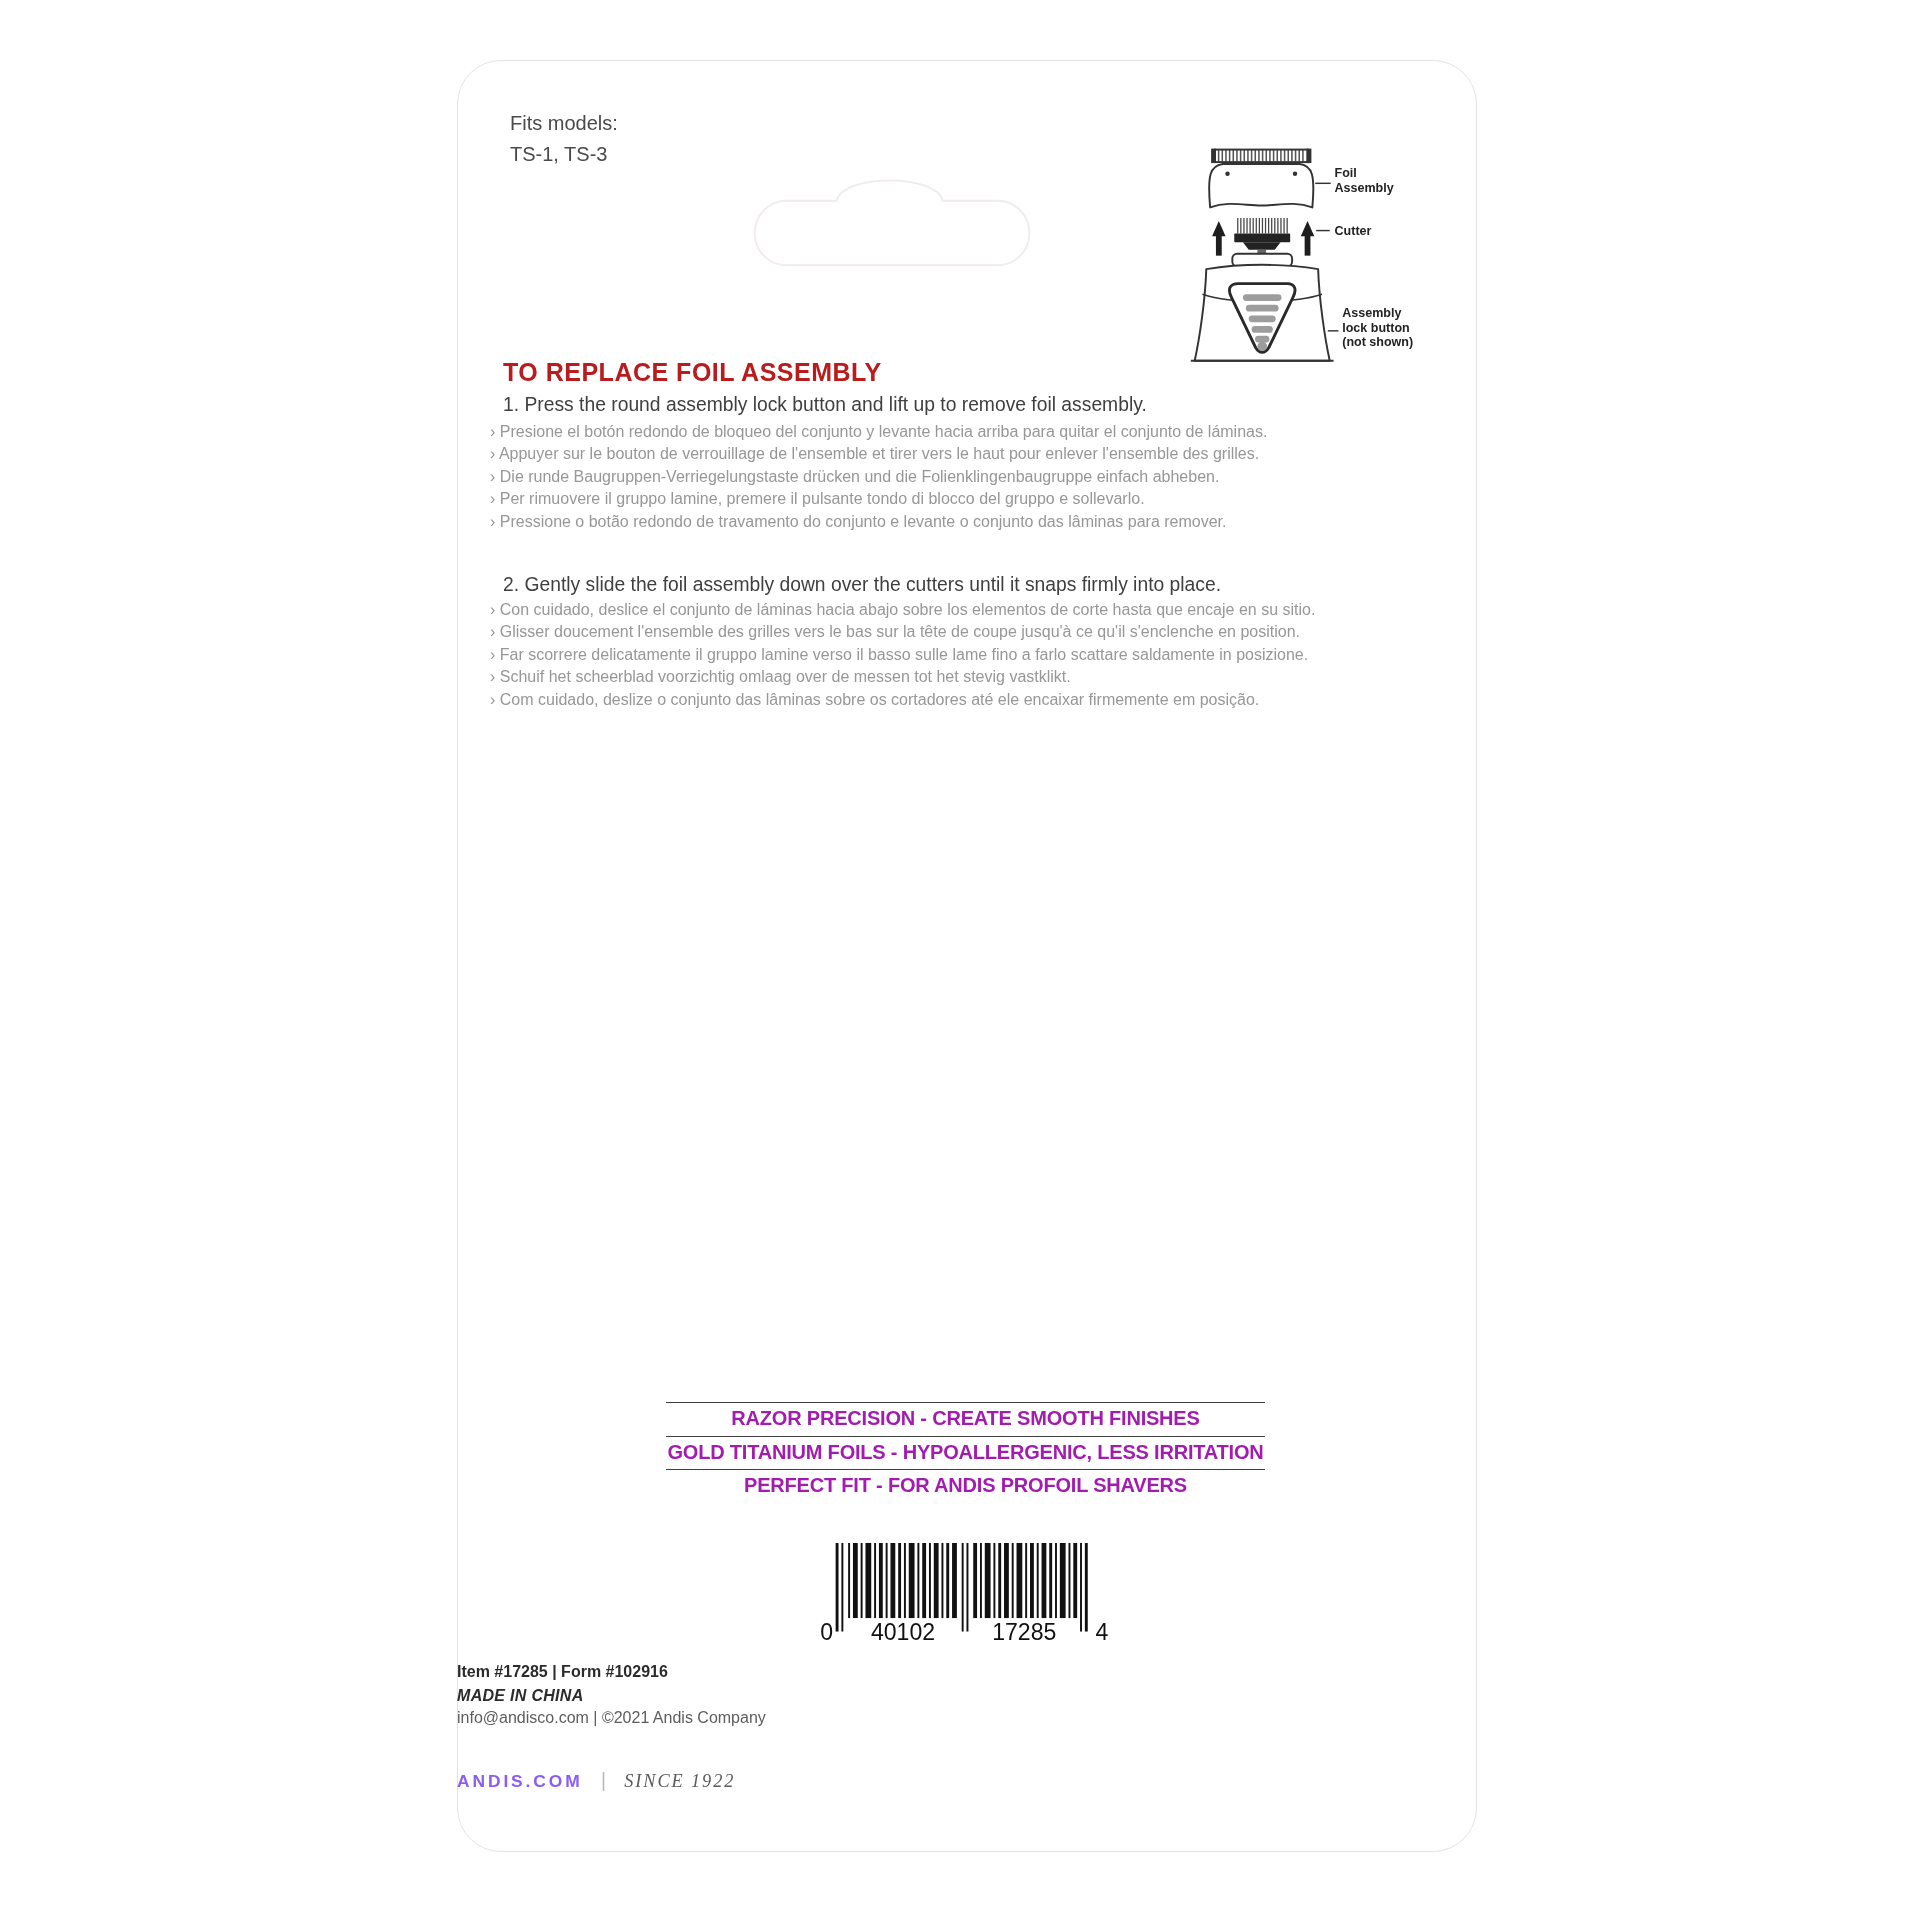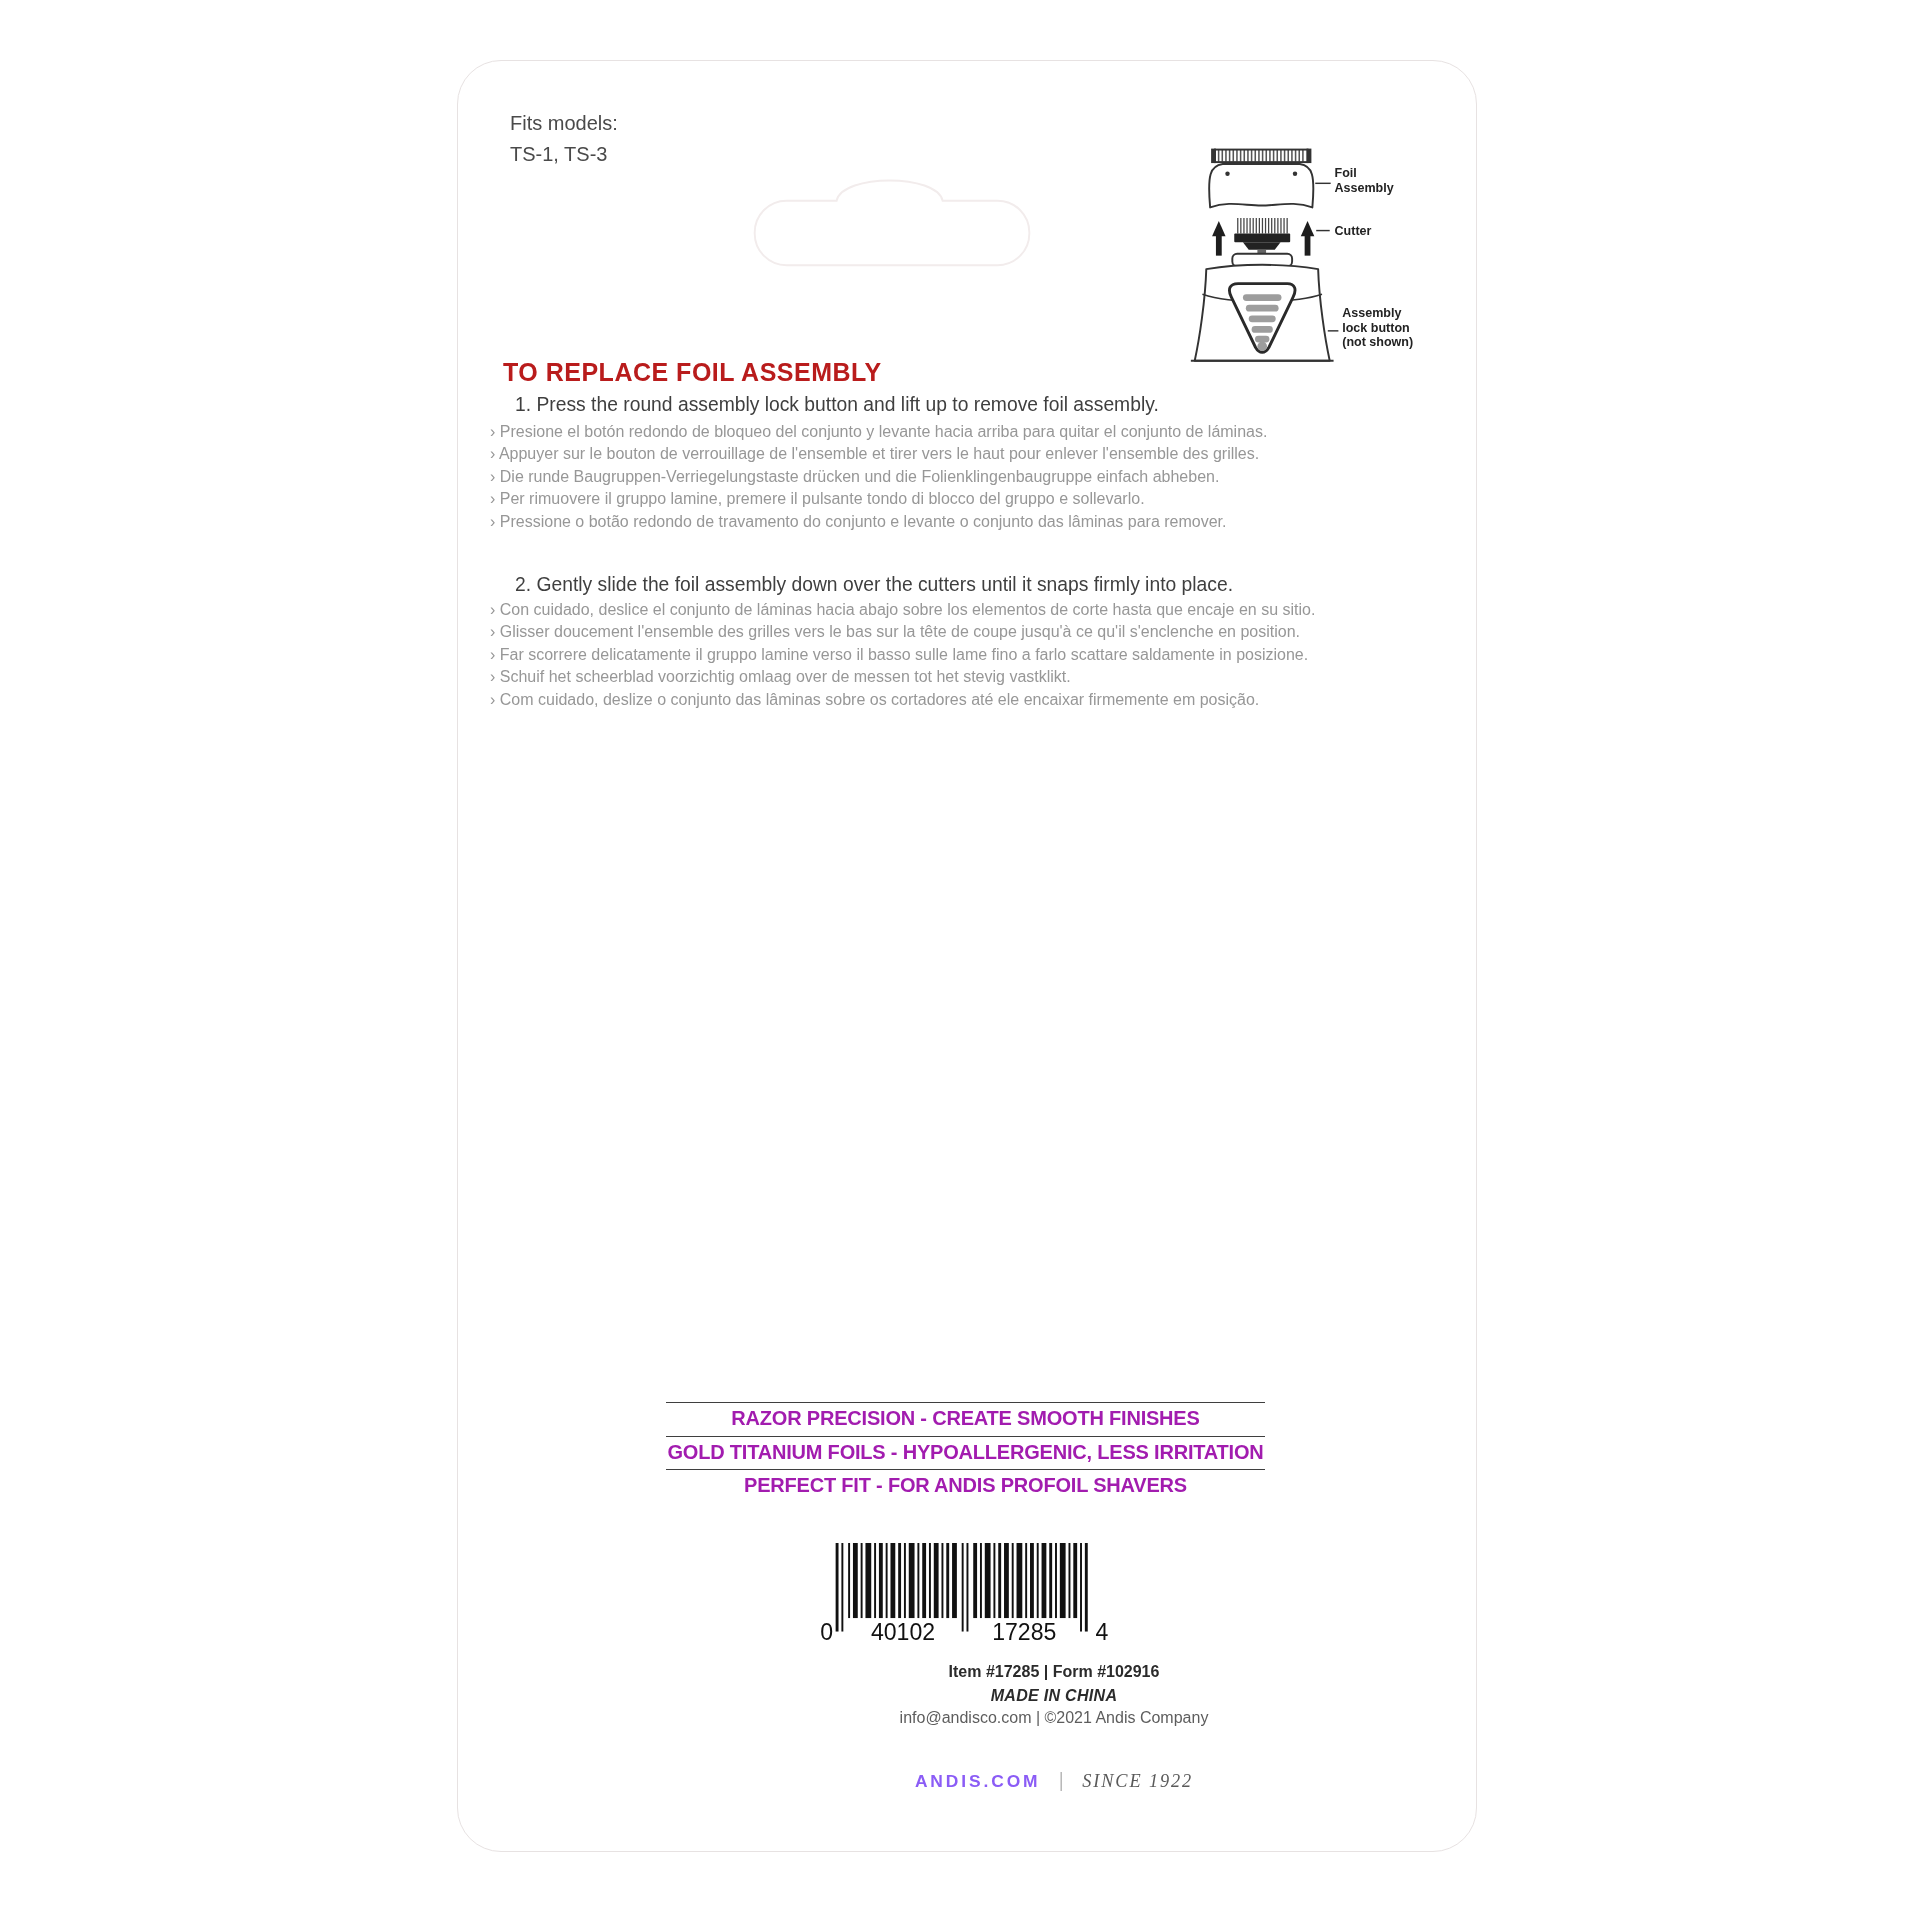--- a/index.html
+++ b/index.html
@@ -6,32 +6,32 @@
   .page{position:relative;width:1931px;height:1931px;background:#fff;overflow:hidden;
         font-family:"Liberation Sans",sans-serif;color:#2b2b2b;}
   .card{position:absolute;left:457px;top:60px;width:1018px;height:1790px;
         background:#fff;border:1px solid #e7e2e2;border-radius:44px;}
   .fits{position:absolute;left:510px;top:108px;font-size:20px;line-height:31px;color:#4a4a4a;}
   .hangtab{position:absolute;left:743px;top:166px;}
   .diagram{position:absolute;left:1183px;top:111px;}
   .diagram text{font:bold 13px "Liberation Sans",sans-serif;fill:#232323;}
   .heading{position:absolute;left:503px;top:358px;font-size:25px;font-weight:bold;
            letter-spacing:0.5px;color:#b91c1c;white-space:nowrap;}
-  .step-title{position:absolute;left:503px;font-size:19.3px;line-height:29px;color:#3f3f3f;white-space:nowrap;margin-left:12px;}
+  .step-title{position:absolute;left:503px;font-size:19.3px;line-height:29px;color:#3f3f3f;white-space:nowrap;}
   .step1-title{top:390px;}
   .step2-title{top:570px;}
   .trans{position:absolute;left:490px;font-size:16px;line-height:22.4px;color:#979797;white-space:nowrap;}
   .trans1{top:421px;}
   .trans2{top:599px;}
   .features{position:absolute;left:666px;top:1402px;width:599px;}
   .feature-row{border-top:1.9px solid #3f3f3f;padding:3.9px 0 5.8px;text-align:center;
                font-size:20px;font-weight:bold;color:#a21caf;letter-spacing:-0.2px;white-space:nowrap;}
   .barcode{position:absolute;left:816px;top:1543px;}
   .barcode text{font:24px "Liberation Sans",sans-serif;fill:#111;}
-  .centerline{position:absolute;left:457px;width:1194px;text-align:center;white-space:nowrap;}
+  .centerline{position:absolute;left:457px;width:1194px;text-align:left;white-space:nowrap;}
   .item-line{top:1663px;font-size:16px;font-weight:bold;color:#2b2b2b;}
   .made-line{top:1687px;font-size:16px;font-weight:bold;color:#2b2b2b;letter-spacing:0.3px;font-style:italic;}
   .contact-line{top:1709px;font-size:16px;color:#5d5d5d;}
   .brand-footer{top:1770px;font-size:17.4px;}
   .brand-site{font-weight:bold;letter-spacing:2.9px;color:#8b5cf6;}
   .brand-divider{color:#b9b9b9;font-weight:normal;margin:0 13.5px;font-size:19.3px;}
   .brand-since{font-family:"Liberation Serif",serif;font-style:italic;letter-spacing:1.9px;color:#5a5a5a;font-size:18.3px;}
 </style>
 </head>
 <body>

